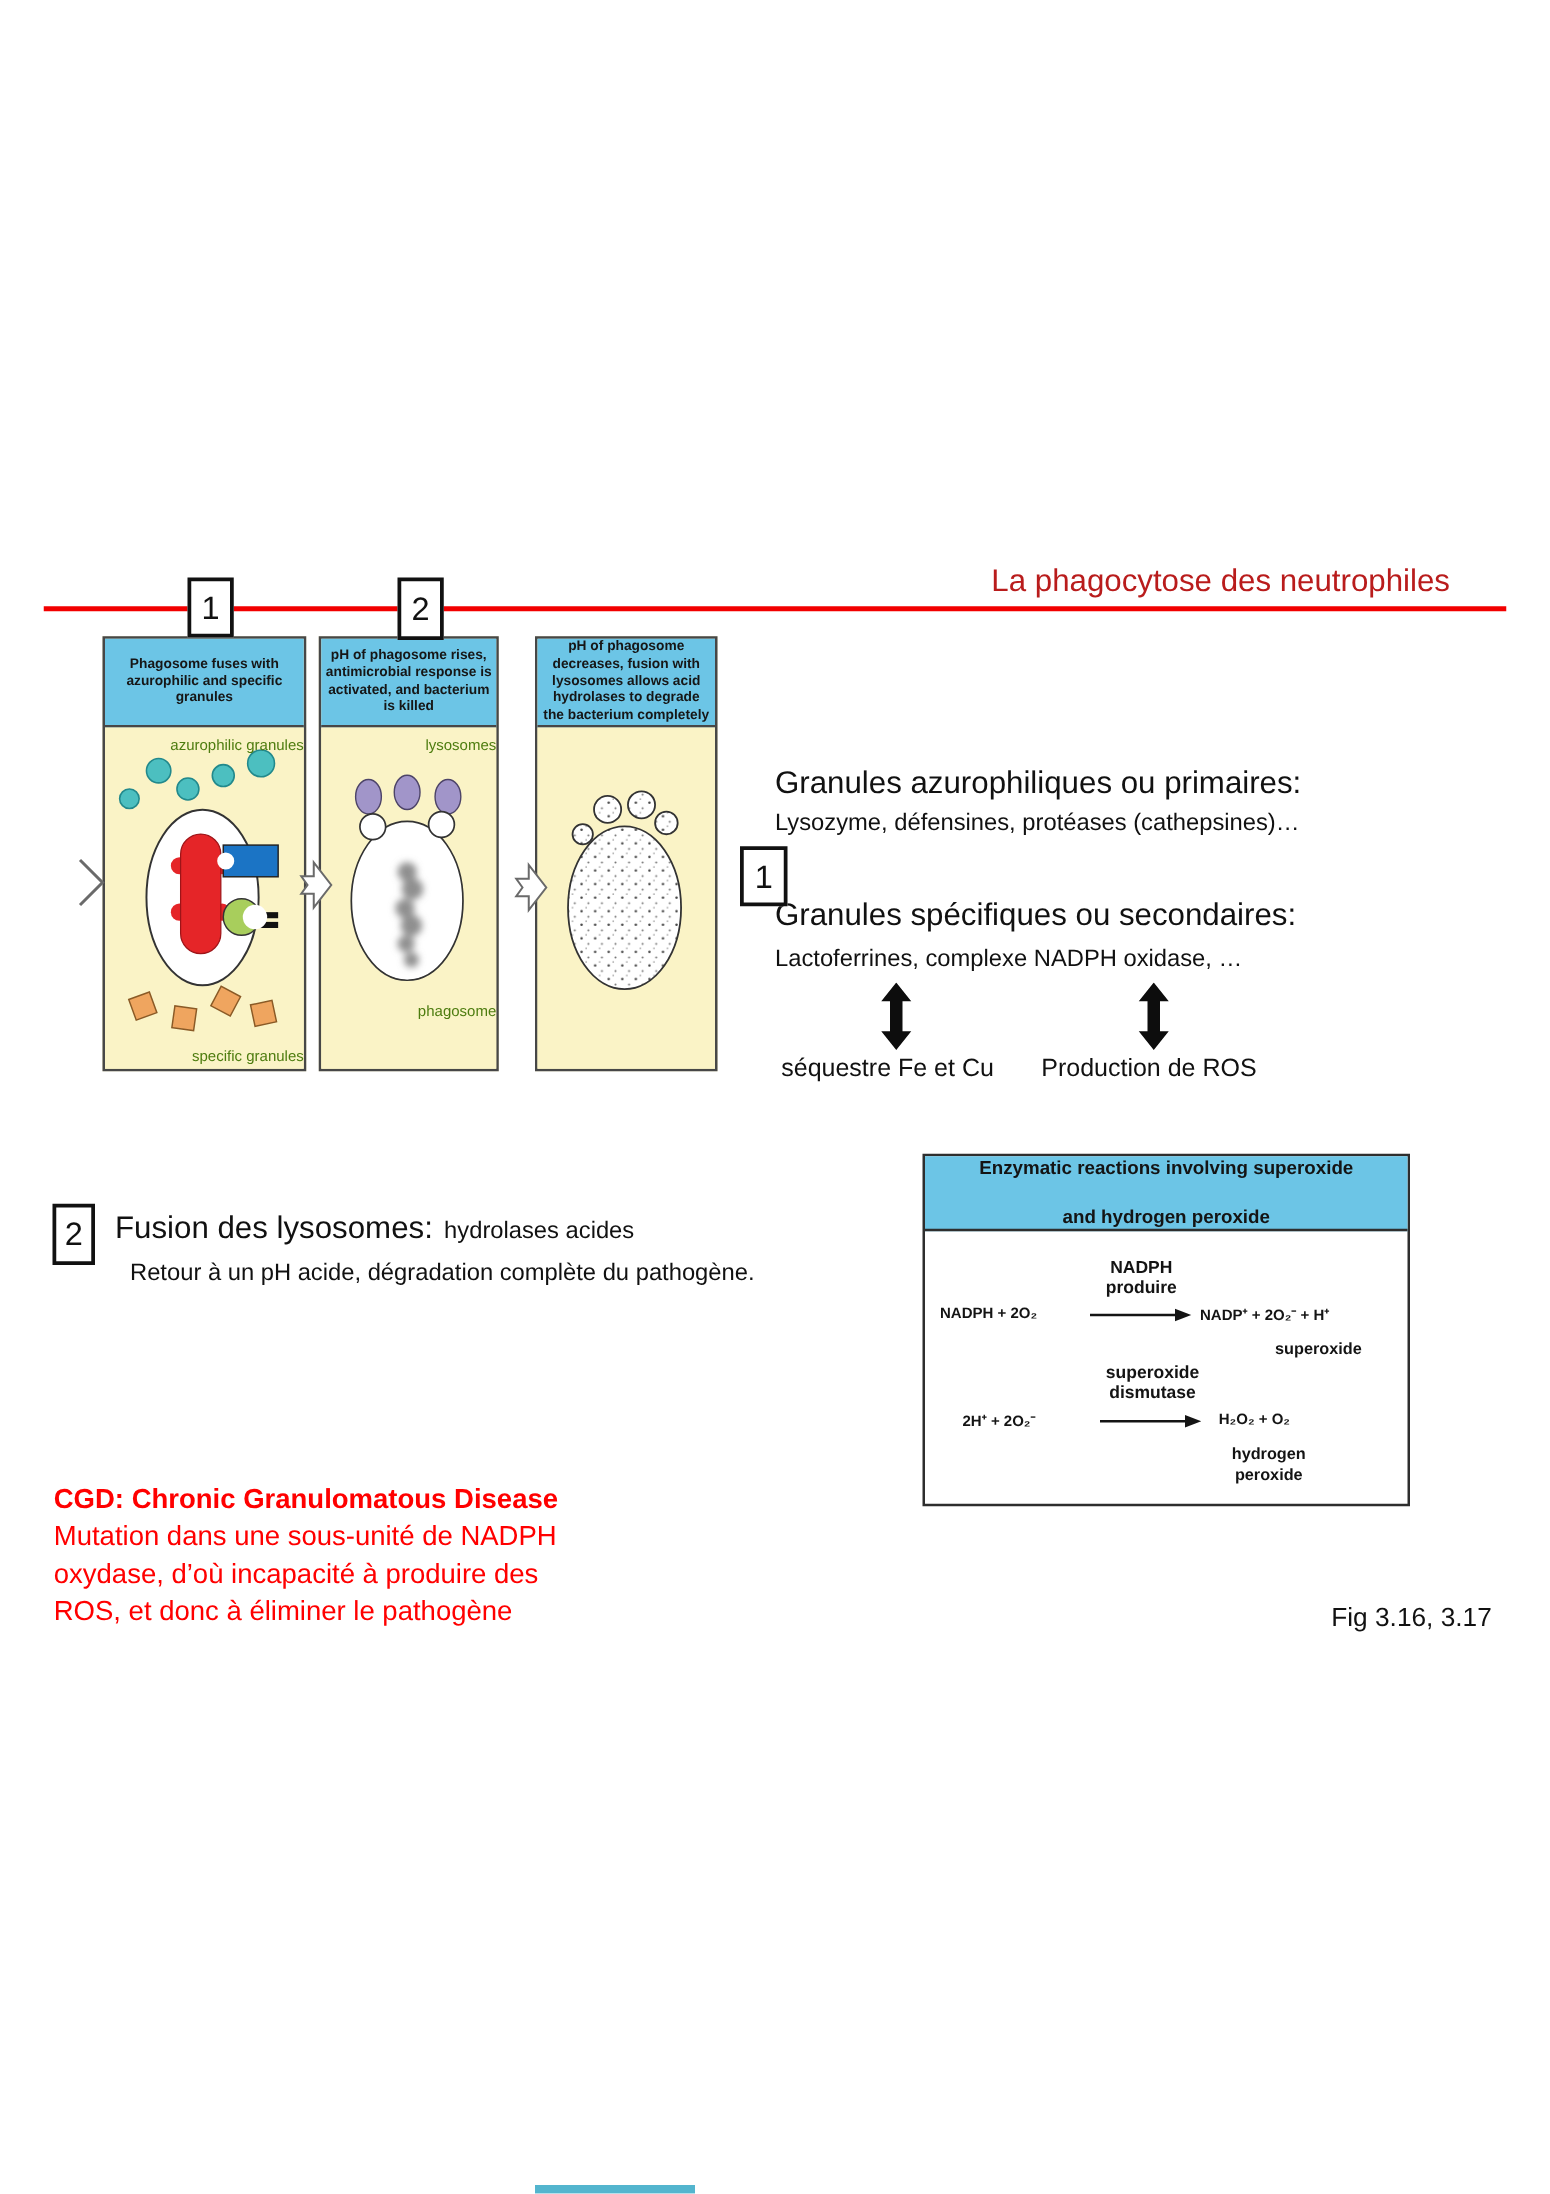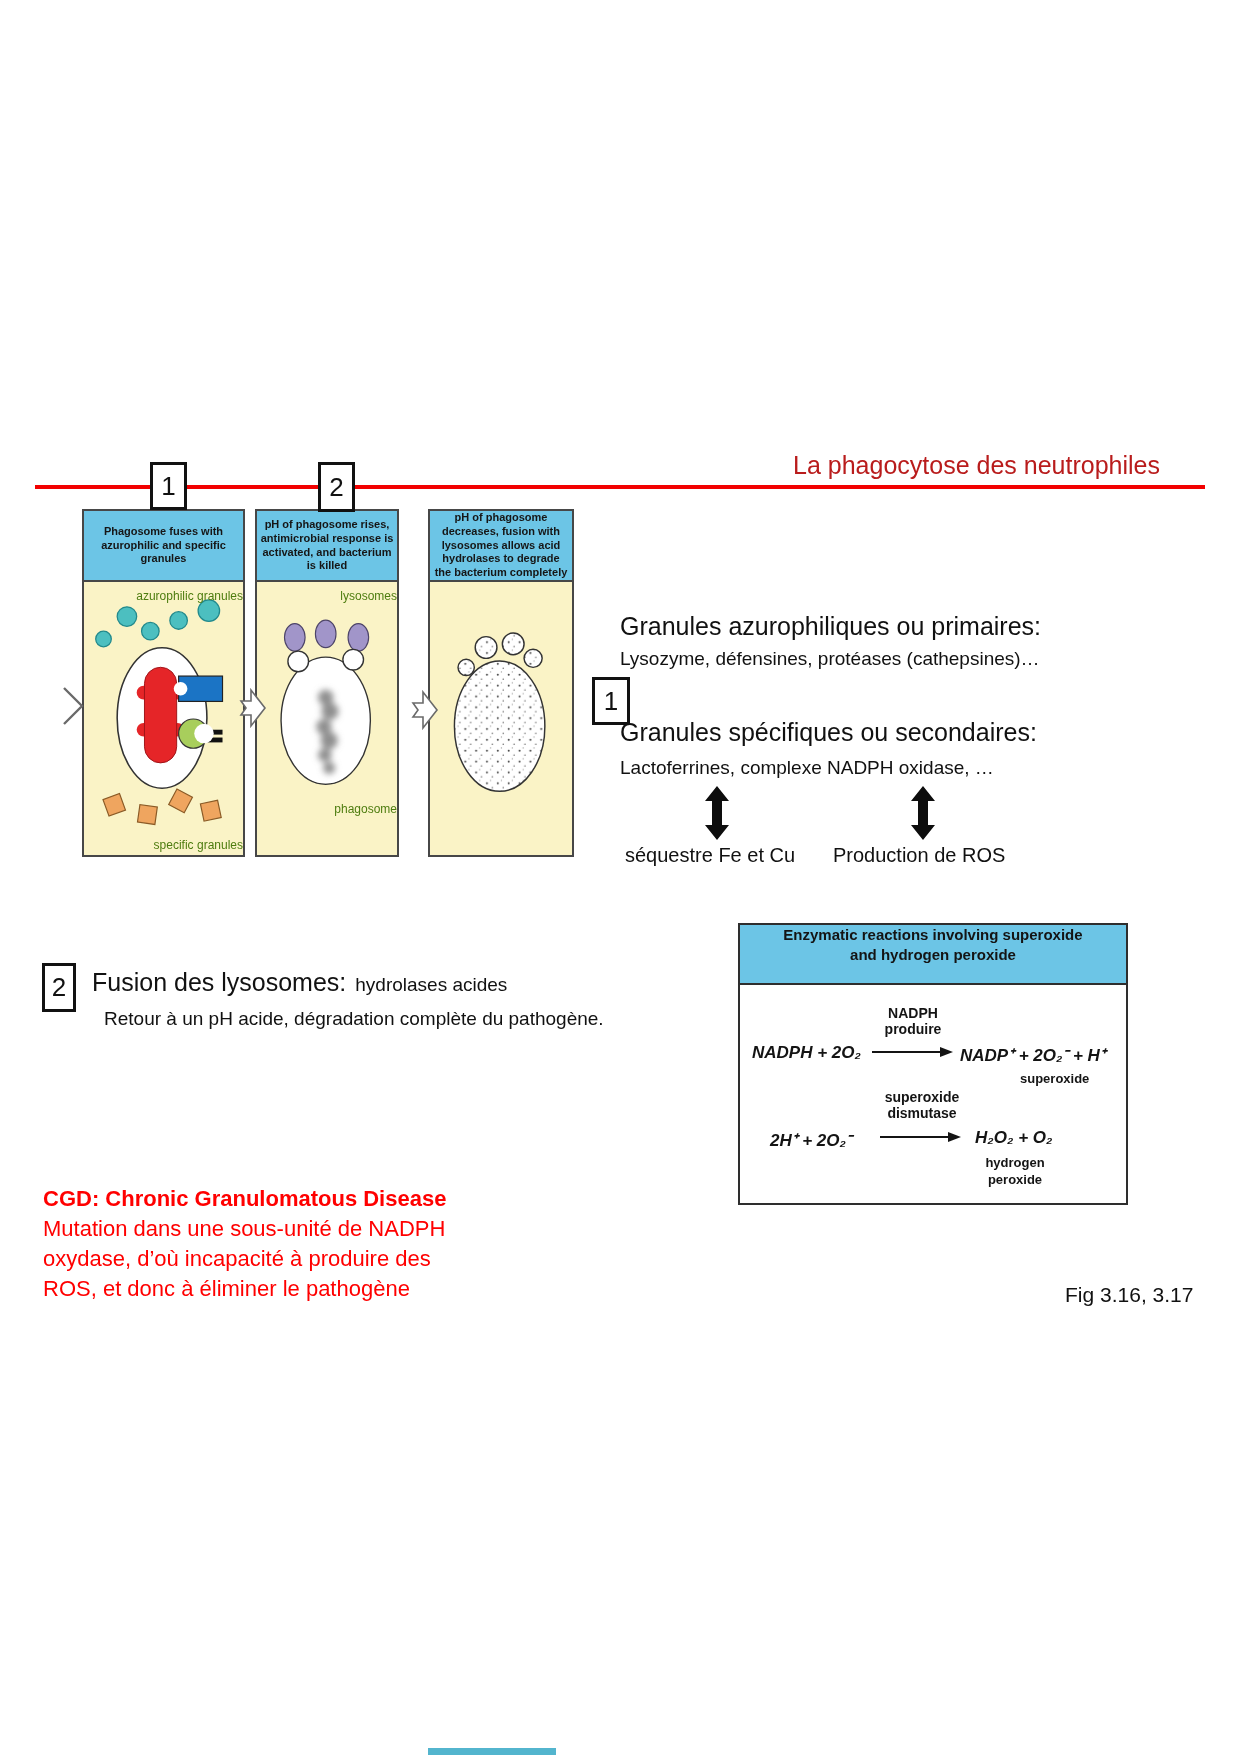--- a/index.html
+++ b/index.html
@@ -61,26 +61,26 @@
   .t-effect-right { left:833px; top:844px; }
 
   
   .fusion-line1 { left:92px; top:968px; display:flex; align-items:baseline; gap:9px; }
   .fusion-line2 { left:104px; top:1008px; }
 
   
   .enzfig { left:738px; top:923px; width:390px; height:282px; border:2px solid #2e2e2e; background:#fff; z-index:1; }
   .enz-header {
     background:var(--panel_blue,#6CC5E6); border-bottom:2px solid #2e2e2e; height:60px;
-    display:flex; flex-direction:column; align-items:center; justify-content:flex-start;
+    display:flex; flex-direction:column; align-items:center; justify-content:space-between;
     font-weight:bold; font-size:15px; line-height:1.3; color:#141414; text-align:center;
   }
   .enz-body { position:relative; height:218px; font-weight:bold; color:#141414; }
   .enz-body .abs { white-space:nowrap; }
-  .eq-text { font-size:17px;font-style:italic; }
+  .eq-text { font-size:12px; }
   .eq-enzyme { width:90px; text-align:center; font-size:14px; line-height:1.15; }
   .eq-sublabel { font-size:13px; line-height:1.3; text-align:center; }
   .e1-enz { left:128px; top:20px; }
   .e1-lhs { left:12px;  top:58px; }
   .e1-arr { left:132px; top:61px; }
   .e1-rhs { left:220px; top:58px; }
   .e1-sub { left:280px; top:86px; }
   .e2-enz { left:132px; top:104px; width:100px; }
   .e2-lhs { left:30px;  top:143px; }
   .e2-arr { left:140px; top:146px; }

